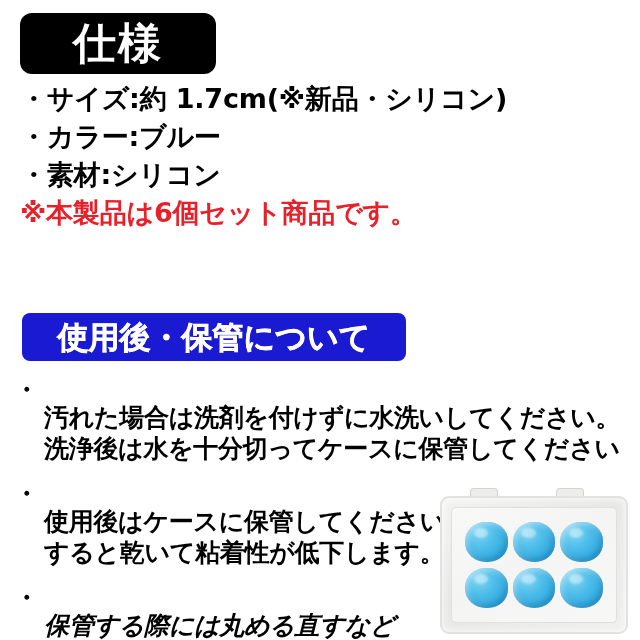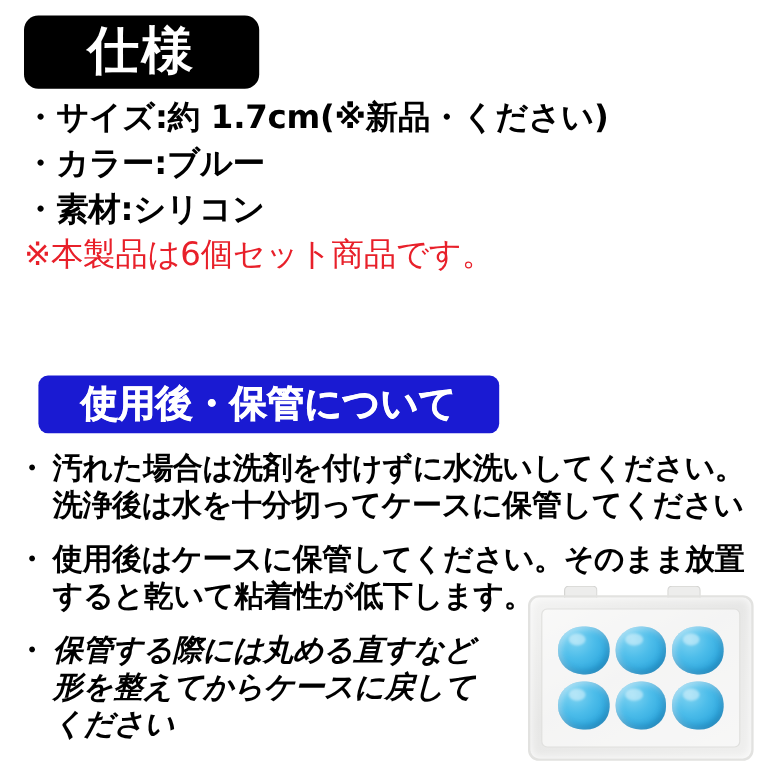--- a/index.html
+++ b/index.html
@@ -55,31 +55,31 @@
   }
   .spec-item {
     font-size: 27px;
     font-weight: 700;
     line-height: 38px;
     white-space: nowrap;
     letter-spacing: -0.2px;
   }
   .spec-note {
     font-size: 27px;
-    font-weight: 400;
+    font-weight: 700;
     line-height: 38px;
     white-space: nowrap;
     color: #e8202a;
     letter-spacing: -0.2px;
   }
 
   
   .banner-care {
     position: absolute;
-    left: 32px;
+    left: 22px;
     top: 313px;
     width: 384px;
     height: 48px;
     background: #1a1ad2;
     border-radius: 8px;
     display: flex;
     align-items: center;
     justify-content: center;
   }
   .banner-care-label {
@@ -110,20 +110,21 @@
     line-height: 31px;
     flex: 0 0 auto;
     padding-right: 5px;
   }
   .care-text {
     font-size: 25px;
     font-weight: 700;
     line-height: 31px;
     letter-spacing: -0.3px;
     white-space: pre-line;
+    margin-top: 28px;
   }
   .care-item.narrow .care-text {
     max-width: 420px;
     font-style: italic;
   }
 
   
   .product-photo {
     position: absolute;
     left: 438px;
@@ -201,21 +202,21 @@
 </head>
 <body>
 
 <div class="page">
 
   <div class="badge-spec">
     <span class="badge-spec-label">仕様</span>
   </div>
 
   <div class="spec-list">
-    <div class="spec-item">・サイズ:約 1.7cm(※新品・ください)</div>
+    <div class="spec-item">・サイズ:約 1.7cm(※新品・シリコン)</div>
     <div class="spec-item">・カラー:ブルー</div>
     <div class="spec-item">・素材:シリコン</div>
     <div class="spec-note">※本製品は6個セット商品です。</div>
   </div>
 
   <div class="banner-care">
     <span class="banner-care-label">使用後・保管について</span>
   </div>
 
   <div class="care-list">

